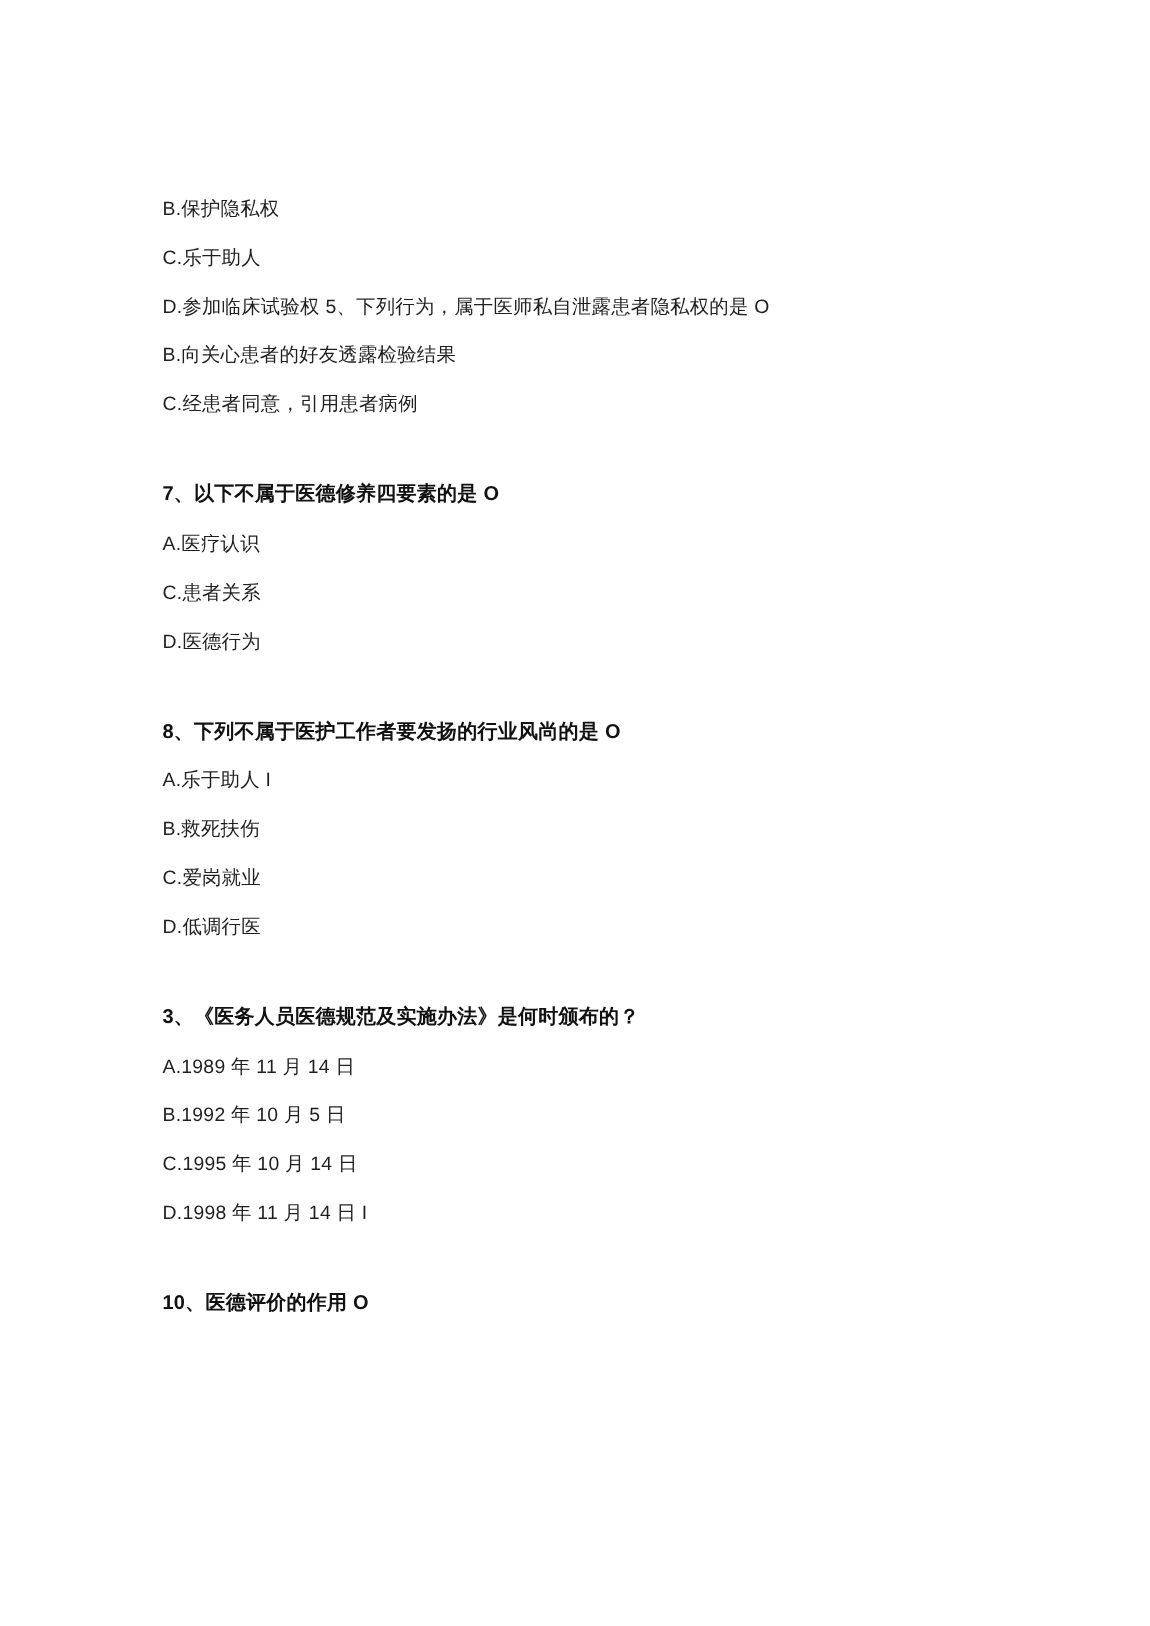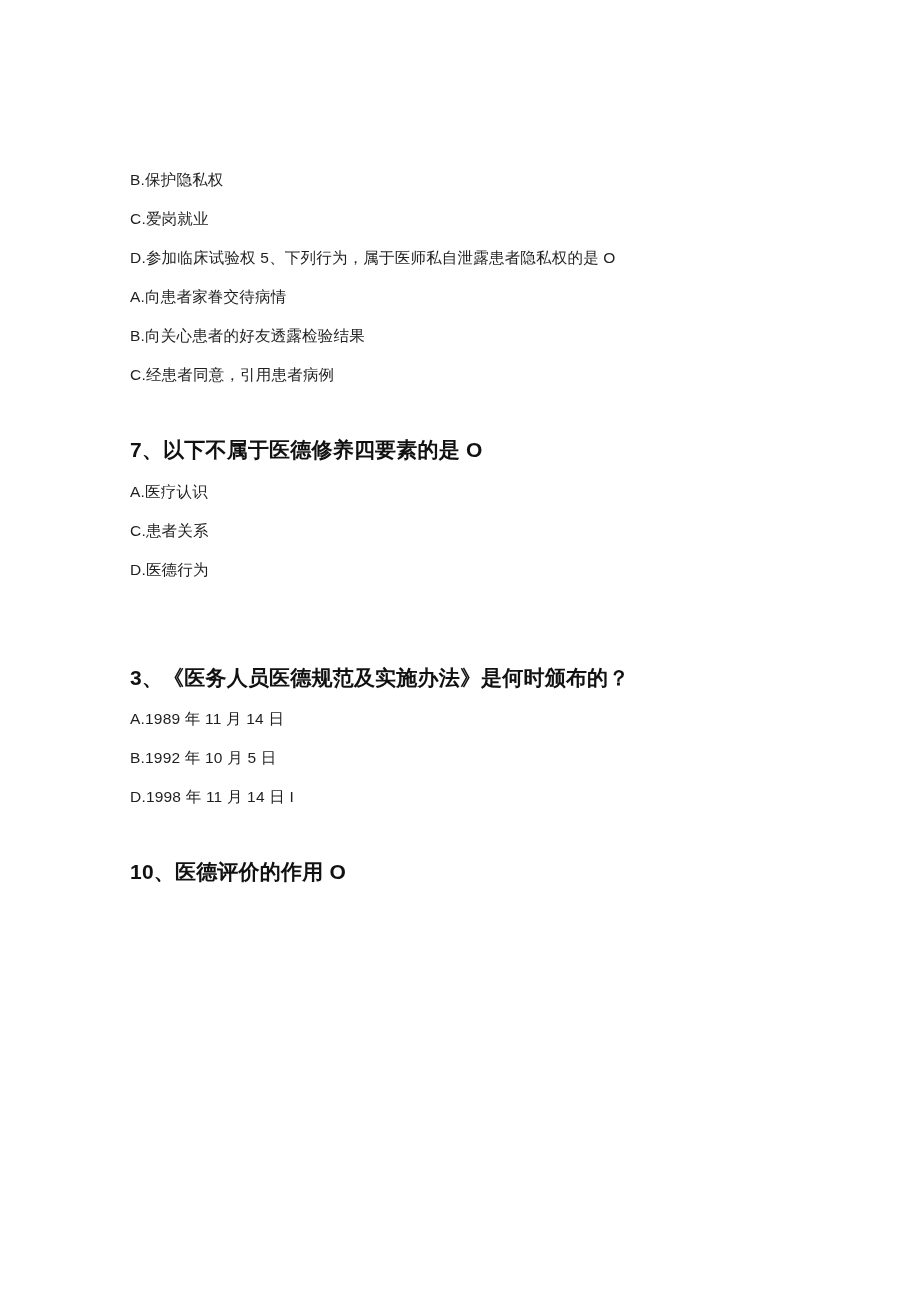--- a/index.html
+++ b/index.html
@@ -15,79 +15,86 @@
     position: relative;
     width: 920px;
     height: 1301px;
     background: #ffffff;
     box-sizing: border-box;
     overflow: hidden;
   }
   .content {
     position: absolute;
     left: 130px;
-    top: 172px;
+    top: 160px;
     width: 660px;
   }
   .line {
     font-size: 15.5px;
     line-height: 1.0;
     color: #1f1f1f;
     margin: 0 0 23.5px 0;
     white-space: pre-wrap;
     letter-spacing: 0.2px;
   }
   .q-line {
     font-weight: bold;
-    font-size: 21px;
+    font-size: 16px;
     line-height: 1.0;
     margin: 0 0 23.5px 0;
     color: #111111;
     letter-spacing: 0.2px;
   }
   .block {
     margin: 0;
   }
   .gap {
     height: 33px;
   }
 </style>
 </head>
 <body>
 
 <div class="page">
   <div class="content">
 
     <div class="block">
       <p class="line">B.保护隐私权</p>
-      <p class="line">C.爱岗就业</p>
+      <p class="line">C.乐于助人</p>
       <p class="line">D.参加临床试验权 5、下列行为，属于医师私自泄露患者隐私权的是 O</p>
-      <p class="line">A.向患者家眷交待病情</p>
       <p class="line">B.向关心患者的好友透露检验结果</p>
       <p class="line">C.经患者同意，引用患者病例</p>
     </div>
 
     <div class="gap"></div>
 
     <div class="block">
       <p class="q-line">7、以下不属于医德修养四要素的是 O</p>
       <p class="line">A.医疗认识</p>
       <p class="line">C.患者关系</p>
       <p class="line">D.医德行为</p>
     </div>
 
     <div class="gap"></div>
 
+    <div class="block">
+      <p class="q-line">8、下列不属于医护工作者要发扬的行业风尚的是 O</p>
+      <p class="line">A.乐于助人 I</p>
+      <p class="line">B.救死扶伤</p>
+      <p class="line">C.爱岗就业</p>
+      <p class="line">D.低调行医</p>
+    </div>
 
     <div class="gap"></div>
 
     <div class="block">
       <p class="q-line">3、《医务人员医德规范及实施办法》是何时颁布的？</p>
       <p class="line">A.1989 年 11 月 14 日</p>
       <p class="line">B.1992 年 10 月 5 日</p>
+      <p class="line">C.1995 年 10 月 14 日</p>
       <p class="line">D.1998 年 11 月 14 日 I</p>
     </div>
 
     <div class="gap"></div>
 
     <div class="block">
       <p class="q-line">10、医德评价的作用 O</p>
     </div>
 
   </div>

